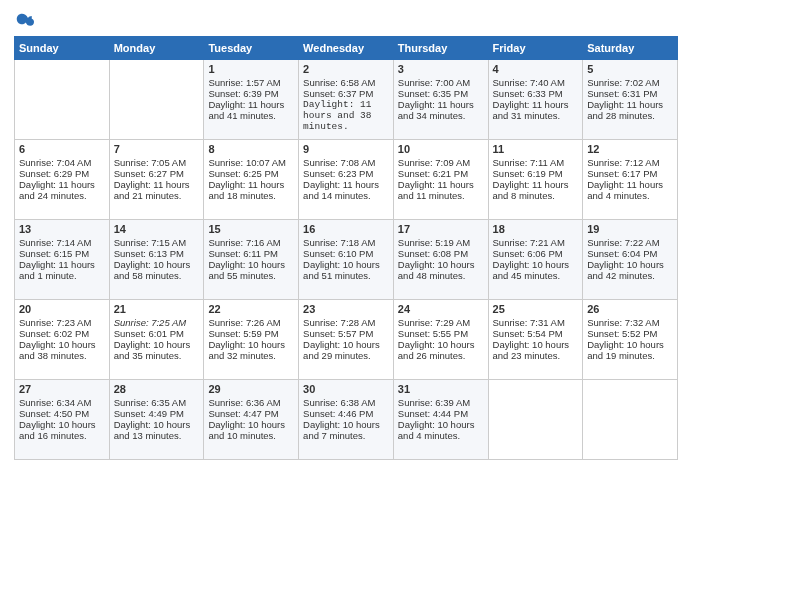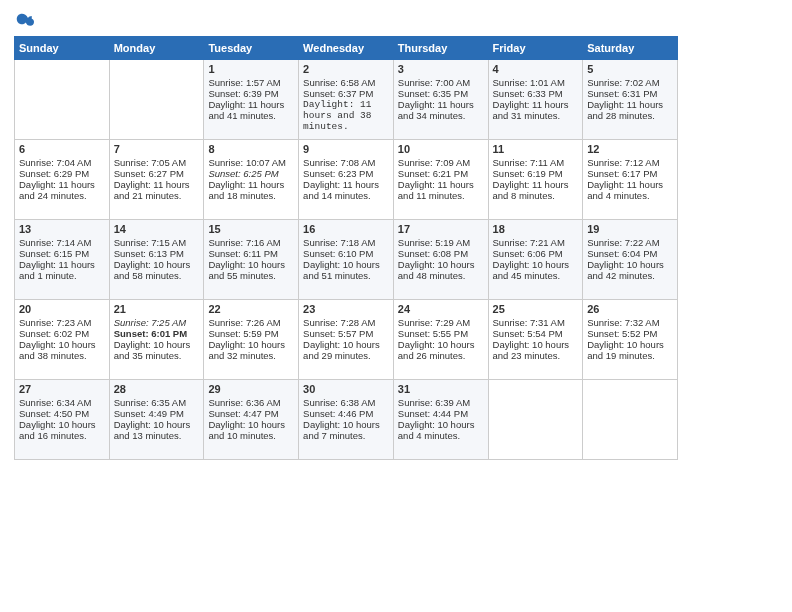--- a/index.html
+++ b/index.html
@@ -145,21 +145,21 @@
             <span style="display: block; font-family: Liberation Mono, monospace;">Daylight: 11 hours and 38 minutes.</span>
           </td>
           <td>
             <span class="day-num">3</span>
             <span style="display: block;">Sunrise: 7:00 AM</span>
             <span style="display: block;">Sunset: 6:35 PM</span>
             <span style="display: block;">Daylight: 11 hours and 34 minutes.</span>
           </td>
           <td>
             <span class="day-num">4</span>
-            <span style="display: block;">Sunrise: 1:01 AM</span>
+            <span style="display: block;">Sunrise: 7:40 AM</span>
             <span style="display: block;">Sunset: 6:33 PM</span>
             <span style="display: block;">Daylight: 11 hours and 31 minutes.</span>
           </td>
           <td>
             <span class="day-num">5</span>
             <span style="display: block;">Sunrise: 7:02 AM</span>
             <span style="display: block;">Sunset: 6:31 PM</span>
             <span style="display: block;">Daylight: 11 hours and 28 minutes.</span>
           </td>
         </tr>
@@ -172,21 +172,21 @@
           </td>
           <td>
             <span class="day-num">7</span>
             <span style="display: block;">Sunrise: 7:05 AM</span>
             <span style="display: block;">Sunset: 6:27 PM</span>
             <span style="display: block;">Daylight: 11 hours and 21 minutes.</span>
           </td>
           <td>
             <span class="day-num">8</span>
             <span style="display: block;">Sunrise: 10:07 AM</span>
-            <span style="display: block; font-style: italic;">Sunset: 6:25 PM</span>
+            <span style="display: block;">Sunset: 6:25 PM</span>
             <span style="display: block;">Daylight: 11 hours and 18 minutes.</span>
           </td>
           <td>
             <span class="day-num">9</span>
             <span style="display: block;">Sunrise: 7:08 AM</span>
             <span style="display: block;">Sunset: 6:23 PM</span>
             <span style="display: block;">Daylight: 11 hours and 14 minutes.</span>
           </td>
           <td>
             <span class="day-num">10</span>
@@ -254,21 +254,21 @@
         <tr>
           <td>
             <span class="day-num">20</span>
             <span style="display: block;">Sunrise: 7:23 AM</span>
             <span style="display: block;">Sunset: 6:02 PM</span>
             <span style="display: block;">Daylight: 10 hours and 38 minutes.</span>
           </td>
           <td>
             <span class="day-num">21</span>
             <span style="display: block; font-style: italic;">Sunrise: 7:25 AM</span>
-            <span style="display: block; font-weight: bold;">Sunset: 6:01 PM</span>
+            <span style="display: block;">Sunset: 6:01 PM</span>
             <span style="display: block;">Daylight: 10 hours and 35 minutes.</span>
           </td>
           <td>
             <span class="day-num">22</span>
             <span style="display: block;">Sunrise: 7:26 AM</span>
             <span style="display: block;">Sunset: 5:59 PM</span>
             <span style="display: block;">Daylight: 10 hours and 32 minutes.</span>
           </td>
           <td>
             <span class="day-num">23</span>

